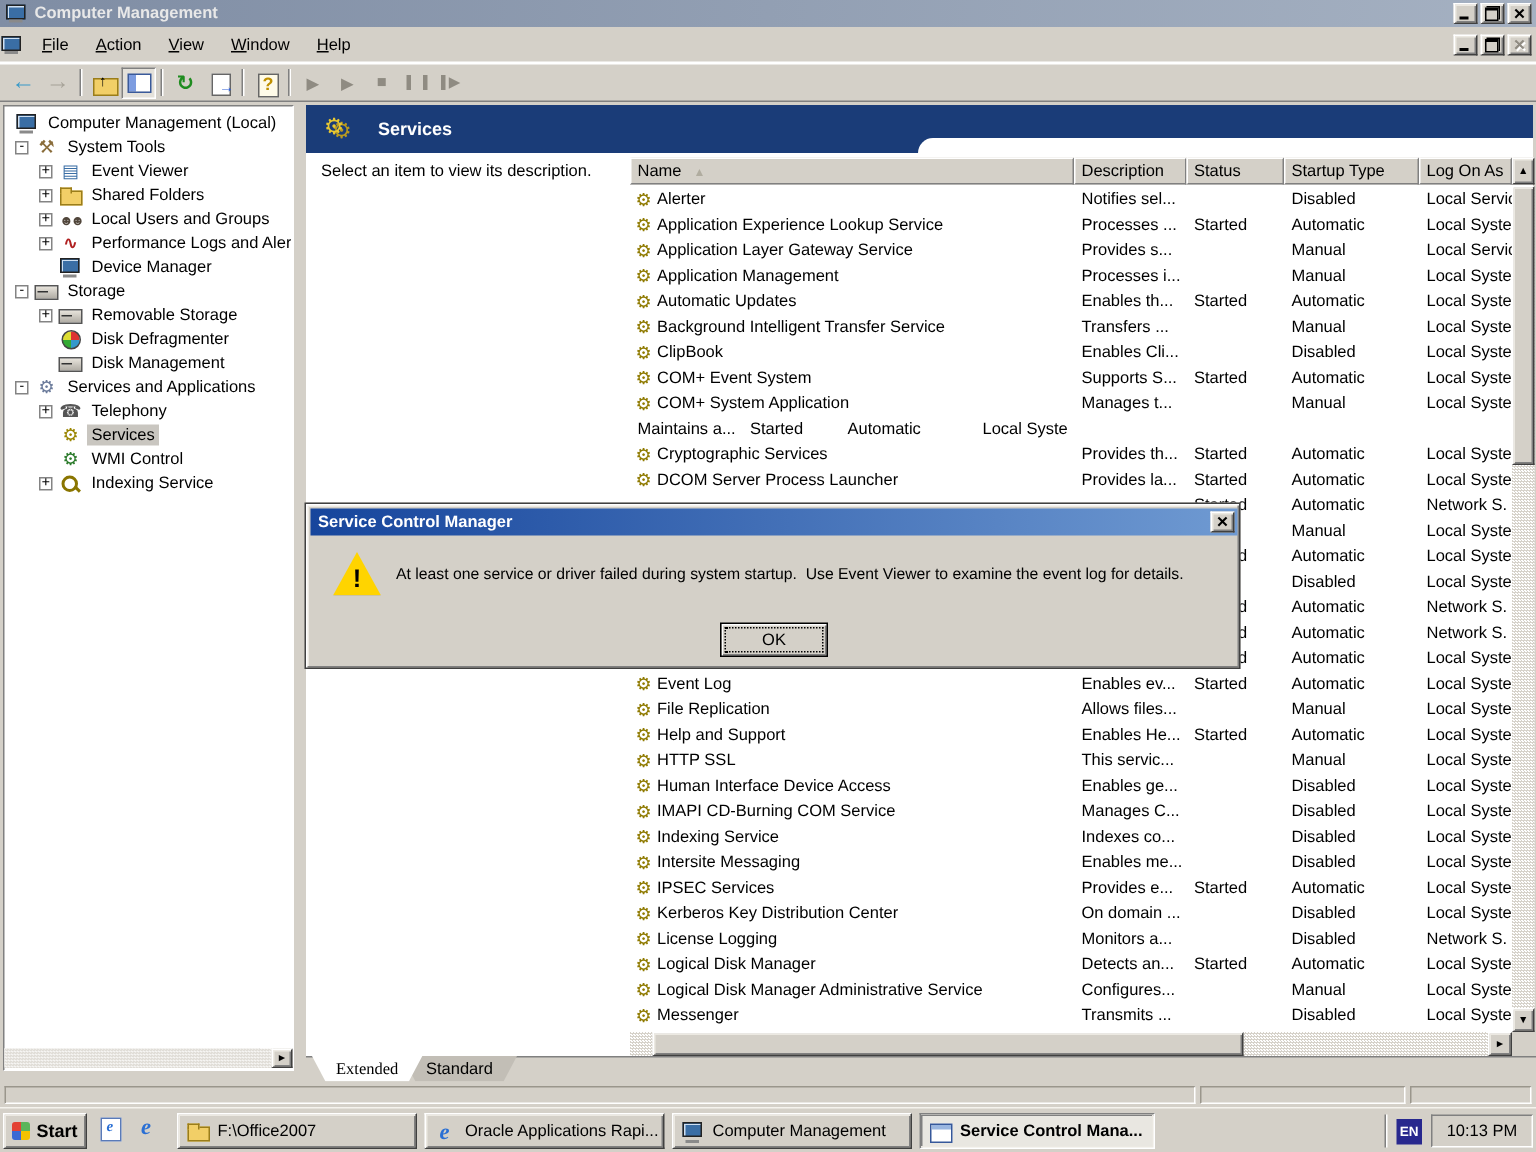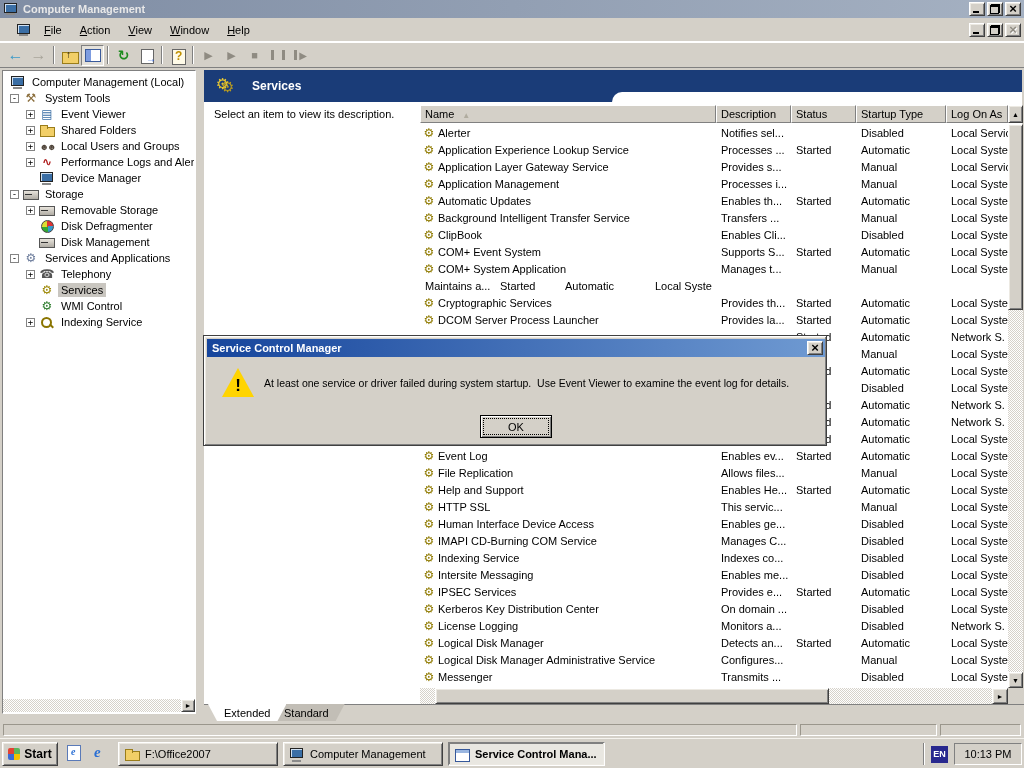--- a/index.html
+++ b/index.html
@@ -21,21 +21,21 @@
   .wb-restore::after { content:""; position:absolute; left:2px; bottom:1px; width:7px; height:6px; border:1px solid #000; border-top-width:2px; background:#d4d0c8; }
   .wb-close::before { content:"×"; position:absolute; left:0; right:0; top:-2px; text-align:center; font-weight:bold; font-size:13px; }
   .wb-close.disabled::before { color:#8f8b82; text-shadow:1px 1px 0 #fff; }
 
   
   .mini-pc { position:relative; width:15px; height:14px; display:inline-block; flex:none; }
   .mini-pc::before { content:""; position:absolute; left:1px; top:1px; width:11px; height:8px; background:#3a6ea5; border:1px solid #222; box-shadow:inset 1px 1px 0 #cfe0f2; }
   .mini-pc::after { content:""; position:absolute; left:3px; bottom:1px; width:9px; height:2px; background:#8a8a8a; }
 
   
-  .menubar { position:absolute; left:0; top:18px; width:1024px; height:24px; background:#d4d0c8; display:flex; align-items:center; padding-left:16px; border-bottom:1px solid #fff; }
+  .menubar { position:absolute; left:0; top:18px; width:1024px; height:24px; background:#d4d0c8; display:flex; align-items:center; padding-left:0; border-bottom:1px solid #fff; }
   .menu-items { display:flex; margin-left:4px; flex:1; }
   .menu-item { display:inline-block; padding:3px 9px; font-size:11px; }
   .menu-item::first-letter { text-decoration:underline; }
 
   
   .toolbar { position:absolute; left:0; top:42px; width:1024px; height:26px; background:#d4d0c8; display:flex; align-items:center; padding-left:4px; border-top:1px solid #fff; border-bottom:1px solid #808080; }
   .tbtn { width:23px; height:21px; position:relative; display:flex; align-items:center; justify-content:center; background:transparent; border:1px solid transparent; }
   .tbtn.pressed { border-color:#808080 #fff #fff #808080; background:#e4e1da; }
   .tbsep { width:2px; height:18px; border-left:1px solid #808080; border-right:1px solid #fff; margin:0 3px; }
   .tb-back-icon::before { content:"←"; color:#3d9bc8; font-weight:bold; font-size:16px; }
@@ -105,21 +105,21 @@
   .tree-htrack { position:absolute; left:3px; top:699px; width:192px; height:13px; }
   .th-left { left:3px; top:699px; width:14px; height:13px; }
   .th-thumb { left:17px; top:699px; width:156px; height:13px; }
   .th-right { left:181px; top:699px; width:14px; height:13px; }
 
   
   .tabbar { position:absolute; left:204px; top:704px; width:820px; height:18px; background:#d4d0c8; }
   .tabbar::before { content:""; position:absolute; left:0; top:0; width:100%; height:1px; background:#808080; }
   .tab { position:absolute; top:0; height:17px; display:flex; align-items:center; justify-content:center; font-size:11px; clip-path:polygon(0 0,100% 0,calc(100% - 9px) 100%,9px 100%); background:#c2beb6; padding:0 16px; }
   .tab.active { background:#fff; z-index:2; }
-  .tab-extended { left:4px; }
+  .tab-extended { left:4px;font-family:Liberation Serif, serif; }
   .tab-standard { left:64px; }
 
   
   .statusbar { position:absolute; left:0; top:722px; width:1024px; height:16px; background:#d4d0c8; }
   .sb-pane { position:absolute; top:2px; height:12px; border:1px solid; border-color:#9a968c #fff #fff #9a968c; }
   .sb1 { left:3px; width:794px; } .sb2 { left:800px; width:137px; } .sb3 { left:940px; width:81px; }
 
   
   .taskbar { position:absolute; left:0; top:738px; width:1024px; height:30px; background:#d4d0c8; border-top:1px solid #f5f3ee; }
   .start-btn { position:absolute; left:2px; top:3px; width:56px; height:24px; display:flex; align-items:center; justify-content:center; gap:4px; font-weight:bold; font-size:12px; font-family:"Liberation Sans",sans-serif; }
@@ -951,20 +951,24 @@
     <div class="quick-launch" id="quick-launch">
         <span class="ql ic ic-internet-document-icon"></span>
         <span class="ql ic ic-internet-explorer-icon"></span>
       </div>
     <div class="task-buttons" id="task-buttons">
         <button class="raised taskbtn">
           <span class="tbicon ic ic-folder-icon"></span>
           <span>F:\Office2007</span>
         </button>
         <button class="raised taskbtn">
+          <span class="tbicon ic ic-internet-explorer-icon"></span>
+          <span>Oracle Applications Rapi...</span>
+        </button>
+        <button class="raised taskbtn">
           <span class="tbicon ic ic-computer-icon"></span>
           <span>Computer Management</span>
         </button>
         <button class="raised taskbtn active">
           <span class="tbicon ic ic-window-icon"></span>
           <span>Service Control Mana...</span>
         </button>
       </div>
     <div class="tray">
       <span class="tray-sep"></span>

